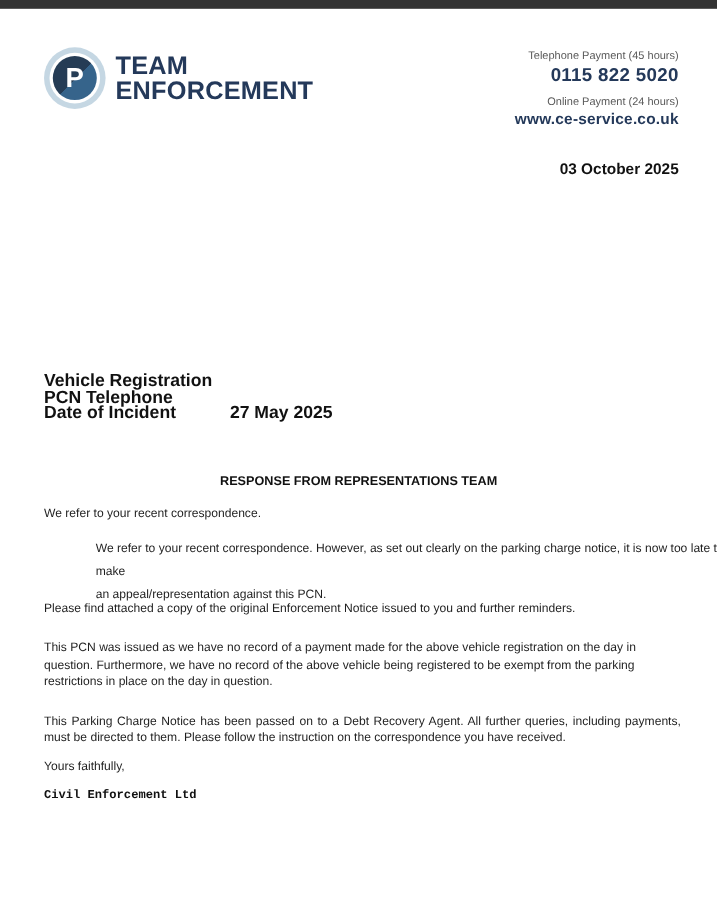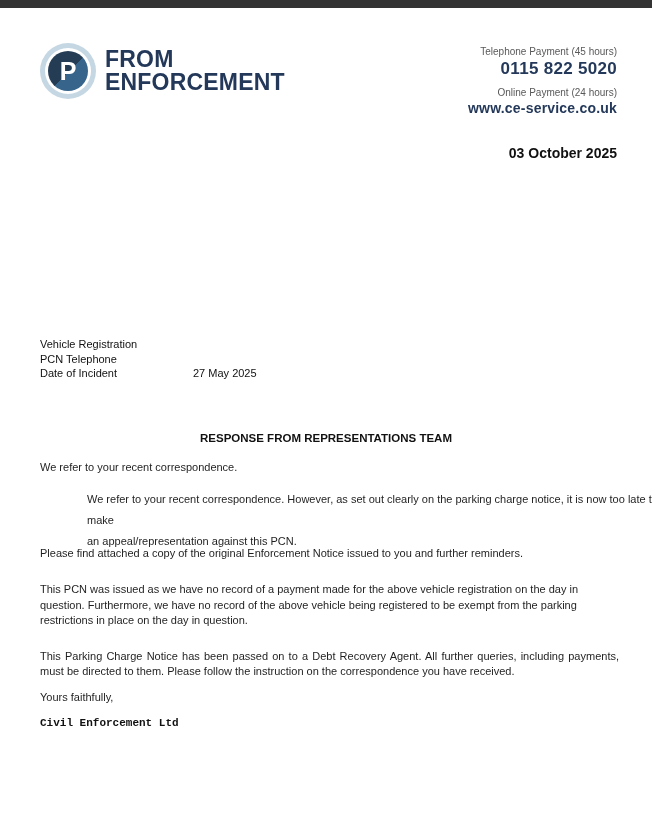--- a/index.html
+++ b/index.html
@@ -108,27 +108,27 @@
     top: 145px;
     right: 35px;
     font-size: 14px;
     font-weight: 700;
     color: #111111;
   }
   .details {
     position: absolute;
     left: 40px;
     top: 338px;
-    font-size: 11px;
-    font-weight: 400;
+    font-size: 16px;
+    font-weight: 700;
     color: #111111;
   }
   .detail-row { display: flex; height: 14.5px; align-items: flex-start; }
   .detail-label { width: 153px; flex: 0 0 auto; }
-  .detail-value { flex: 1; }
+  .detail-value { flex: 1; margin-left: 16px; }
 
   .heading {
     position: absolute;
     left: 0; right: 0;
     top: 432px;
     text-align: center;
     font-size: 11.5px;
     font-weight: 700;
     color: #111111;
   }
@@ -172,21 +172,21 @@
 
   <div class="top-bar"></div>
 
   <div class="logo">
     <div class="logo-icon">
       <div class="logo-icon-mid">
         <div class="logo-icon-inner">P</div>
       </div>
     </div>
     <div class="logo-text">
-      <span>FROM</span>
+      <span>TEAM</span>
       <span>ENFORCEMENT</span>
     </div>
   </div>
 
   <div class="contact">
     <div class="contact-label">Telephone Payment (45 hours)</div>
     <div class="contact-phone">0115 822 5020</div>
     <div class="contact-label">Online Payment (24 hours)</div>
     <div class="contact-web">www.ce-service.co.uk</div>
   </div>

